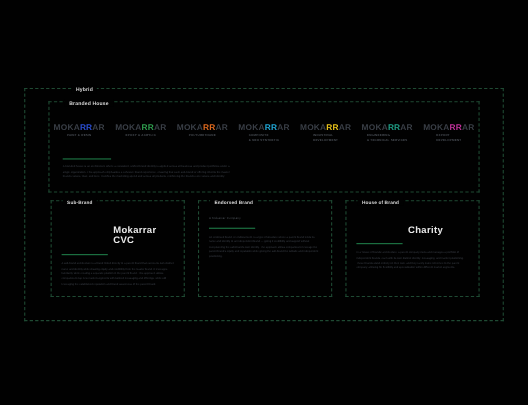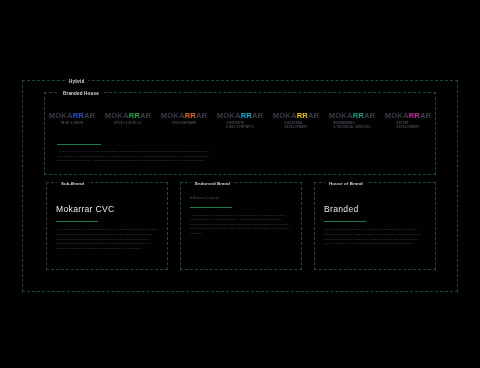--- a/index.html
+++ b/index.html
@@ -116,24 +116,25 @@
     color:#d8d8d8;
     font-size:4.3px;
     font-weight:bold;
     letter-spacing:0.12px;
     padding:1px 4px;
     white-space:nowrap;
   }
   .card-title {
     margin-top:10px;
     font-size:8.6px;
-    font-weight:normal;
+    font-weight:bold;
     letter-spacing:0.3px;
     color:#e8e8e8;
     line-height:1.1;
+    margin-left:47px;
   }
   .card-subtitle {
     margin-top:1.5px;
     font-size:2.7px;
     letter-spacing:0.2px;
     color:#4c5259;
   }
   .card-divider {
     margin-top:7px;
     width:42px; height:1px;
@@ -205,19 +206,19 @@
         <div class="card-body">A sub-brand architecture is a brand linked directly to a parent brand that carries its own distinct name and identity while drawing equity and credibility from the master brand. It leverages familiarity while creating a separate position in the parent brand. This approach allows companies to tap new market segments with tailored messaging and offerings, while still leveraging the established reputation and brand awareness of the parent brand.</div>
       </div>
       <div class="card">
         <span class="card-label">Endorsed Brand</span>
         <div class="card-subtitle">A Mokarrar Company</div>
         <div class="card-divider"></div>
         <div class="card-body">An endorsed brand, or endorsement, is a type of structure where a parent brand lends its name and identity to an independent brand — giving it credibility and support without overpowering the sub-brand's own identity. The approach allows companies to leverage the parent brand's equity and reputation while giving the sub-brand the latitude and independent positioning.</div>
       </div>
       <div class="card">
         <span class="card-label">House of Brand</span>
-        <div class="card-title">Branded</div>
+        <div class="card-title">Charity</div>
         <div class="card-divider"></div>
         <div class="card-body">In a 'house of brands' architecture, a parent company owns and manages a portfolio of independent brands, each with its own distinct identity, messaging, and market positioning. These brands stand entirely on their own, and they rarely make reference to the parent company, allowing for flexibility and specialization within different market segments.</div>
       </div>
     </div>
 
 </div>
 
 </body></html>

